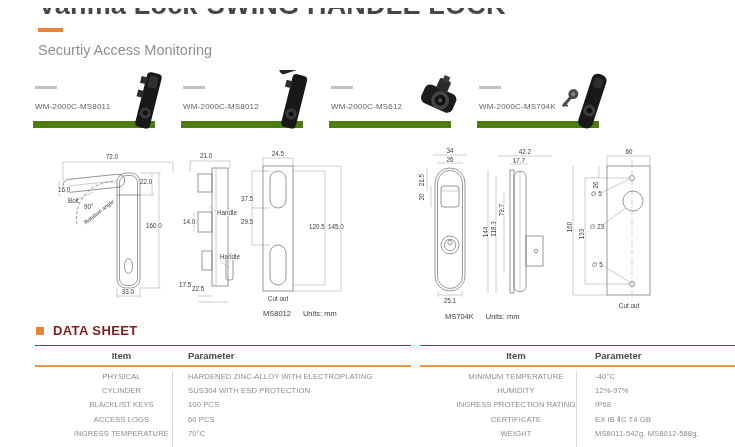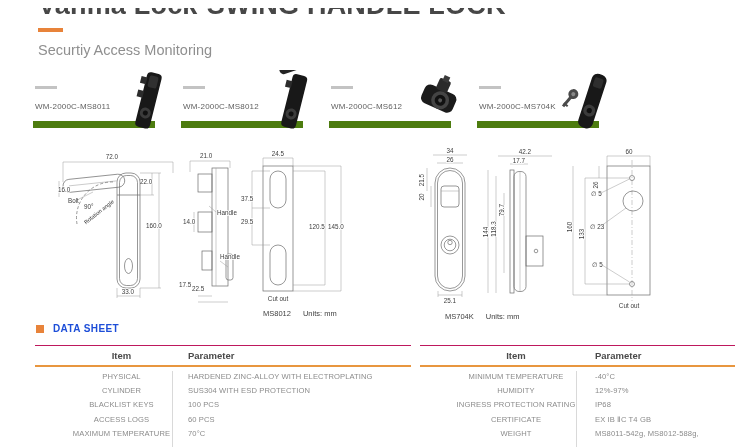--- a/index.html
+++ b/index.html
@@ -21,21 +21,21 @@
   .dwg { position:absolute; }
   .dwg line, .dwg path.s, .dwg rect, .dwg circle, .dwg ellipse { stroke:#6b6b6b; stroke-width:.7; fill:none; }
   .dwg .thin { stroke:#9a9a9a; stroke-width:.5; }
   .dwg text { fill:#3c3c3c; font-size:6.3px; font-family:"Liberation Sans", sans-serif; stroke:none; paint-order:stroke; stroke:#fff; stroke-width:1.6px; }
   .dwg text.sm { font-size:5.6px; }
   .units { position:absolute; font-size:7.5px; color:#3f3f3f; }
   .units .usp { margin-left:12px; }
   
   .ds-head { position:absolute; left:36px; top:315px; display:flex; align-items:center; }
   .ds-bullet { width:8px; height:8px; background:#E8833A; display:inline-block; margin-right:9px; }
-  .ds-title { font-size:10px; font-weight:bold; color:#1d4ed8; letter-spacing:.4px; }
+  .ds-title { font-size:13px; font-weight:bold; color:#7f1d1d; letter-spacing:.4px; }
   .table { position:absolute; top:337px; border-top:1px solid #be185d;text-align:center; }
   .thead { height:21px; border-bottom:2px solid #E8963F; display:flex; align-items:center; }
   .th { font-size:9.5px; font-weight:bold; color:#4a4a4a; }
   .tbody { position:relative; padding-top:2px; height:89px; }
   .divider { position:absolute; top:4px; bottom:0; width:1px; background:#d9d9d9; }
   .tr { display:flex; height:14.4px; align-items:center; }
   .td { font-size:7.6px; color:#8b8b8b; letter-spacing:.1px; white-space:nowrap; }
   
   .tL { left:35px; width:376px; }
   .tL .c1 { width:153px; padding-left:20px; flex:none; }
@@ -298,21 +298,21 @@
       </div>
       <div class="tr">
         <span class="td c1">BLACKLIST KEYS</span>
         <span class="td c2">100 PCS</span>
       </div>
       <div class="tr">
         <span class="td c1">ACCESS LOGS</span>
         <span class="td c2">60 PCS</span>
       </div>
       <div class="tr">
-        <span class="td c1">MAXIMUM TEMPERATURE</span>
+        <span class="td c1">INGRESS TEMPERATURE</span>
         <span class="td c2">70°C</span>
       </div>
     </div>
   </div>
 
   <div class="table tR">
     <div class="thead">
       <span class="th c1">Item</span>
       <span class="th c2">Parameter</span>
     </div>

